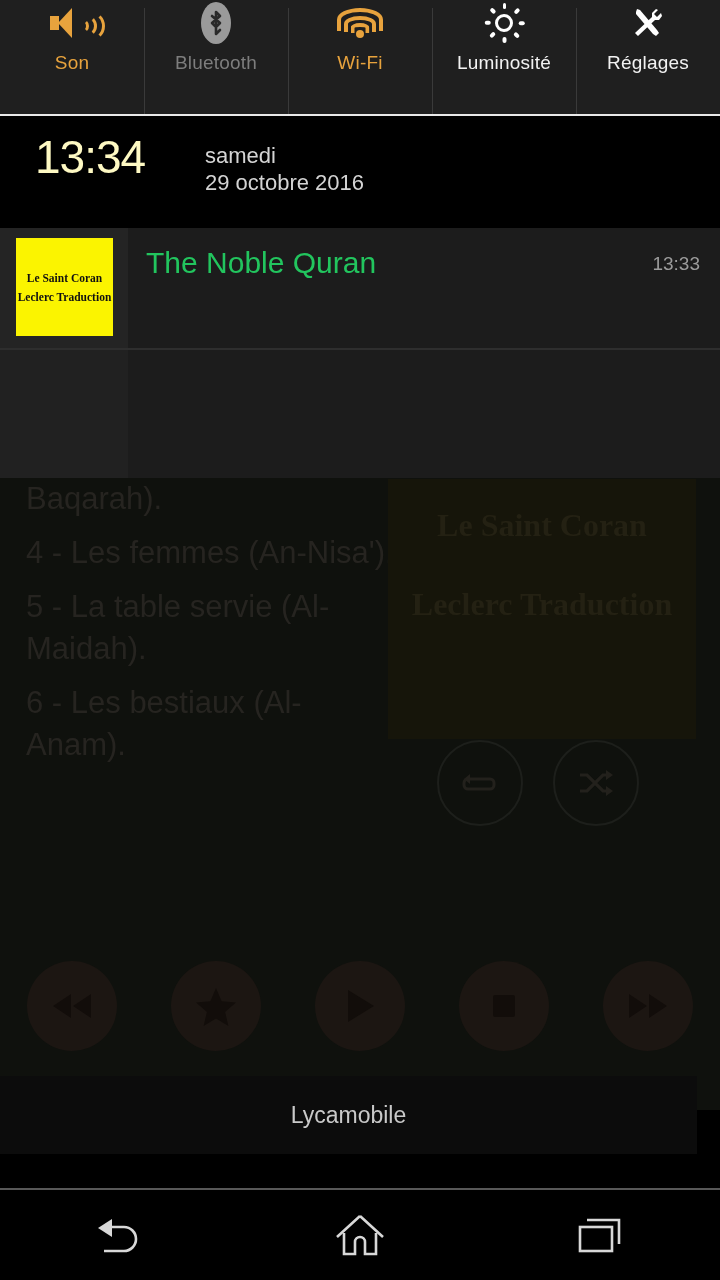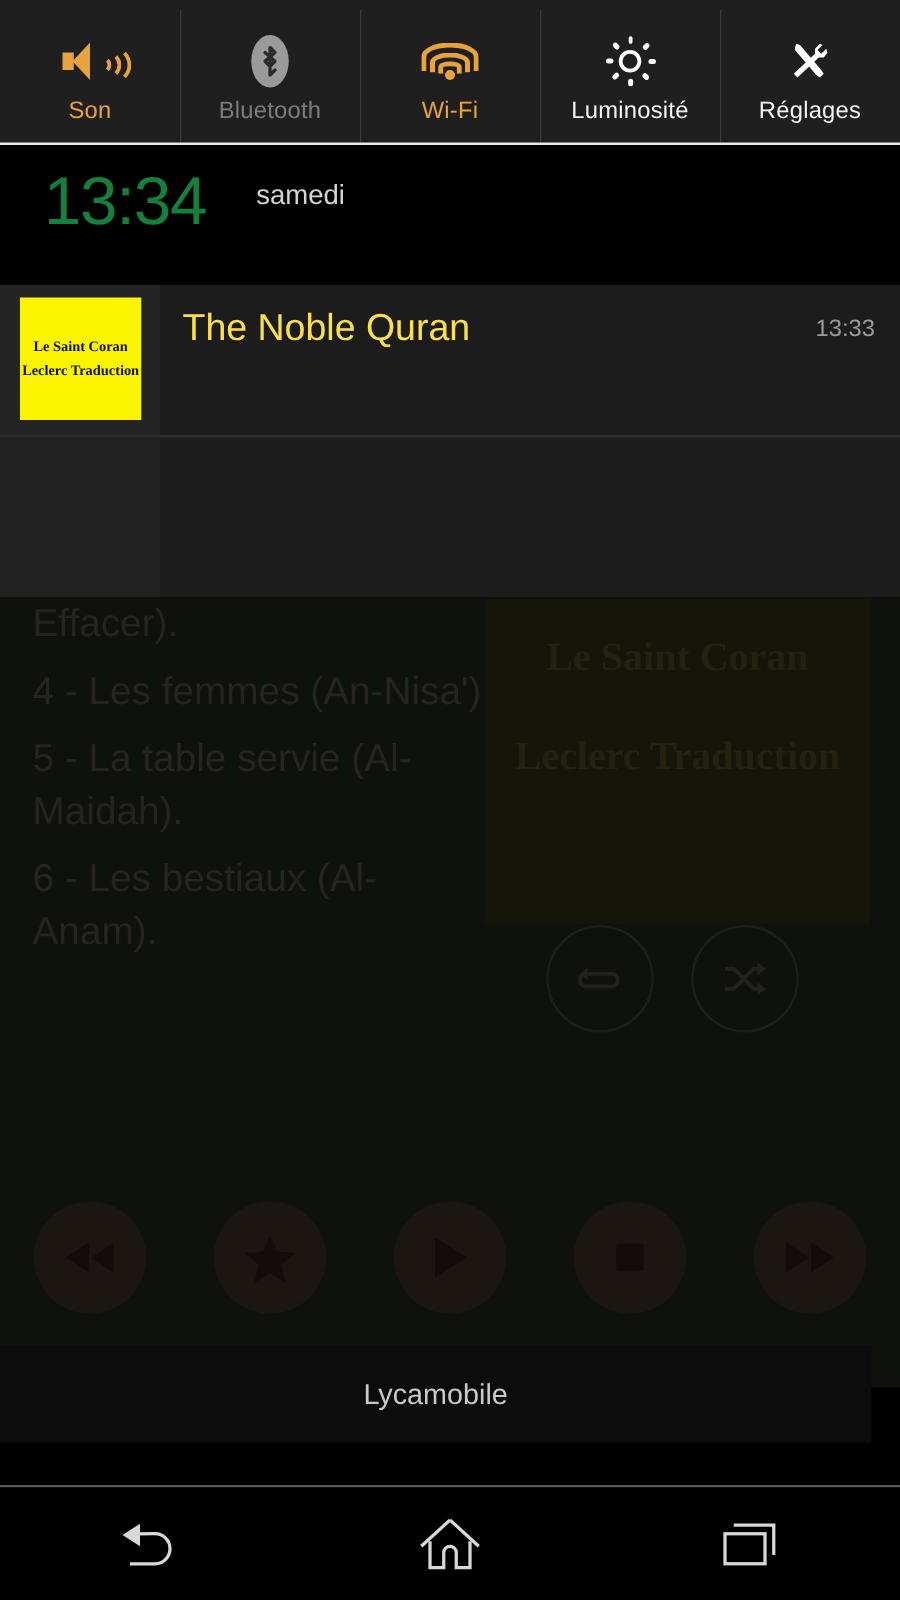--- a/index.html
+++ b/index.html
@@ -1,20 +1,20 @@
 <!DOCTYPE html>
 <html><head>
 <meta charset="utf-8">
 <style>
   html,body{margin:0;padding:0;background:#000;}
   body{width:720px;height:1280px;overflow:hidden;font-family:"Liberation Sans",sans-serif;position:relative;}
 
   
   .qs-panel{position:absolute;top:0;left:0;width:720px;height:114px;background:#1f1f1f;display:flex;}
-  .qs-tile{flex:1;display:flex;flex-direction:column;align-items:center;justify-content:center;
+  .qs-tile{flex:1;display:flex;flex-direction:column;align-items:center;
            position:relative;height:126px;}
   .qs-tile + .qs-tile::before{content:"";position:absolute;left:0;top:8px;bottom:8px;width:1px;background:#3a3a3a;}
   .qs-icon{height:46px;display:flex;align-items:center;justify-content:center;margin-bottom:6px;}
   .qs-label{font-size:19px;letter-spacing:.2px;}
   .qs-label.on{color:#e8a33d;}
   .qs-label.off{color:#7d7d7d;}
   .qs-label.plain{color:#f2f2f2;}
   .qs-sep{position:absolute;top:114px;left:0;width:720px;height:2px;background:#e9e9e9;}
 
   
@@ -46,33 +46,33 @@
   .ic-sun .core{position:absolute;left:11px;top:11px;width:12px;height:12px;border-radius:50%;
       border:3px solid #fff;}
   .ic-sun .ray{position:absolute;left:18.5px;top:0;width:3.5px;height:6px;background:#fff;border-radius:2px;
       transform-origin:1.75px 20px;}
 
   
   .ic-tools{width:40px;height:40px;}
 
   
   .clock-row{position:absolute;top:116px;left:0;width:720px;height:112px;background:#000;}
-  .clock-time{position:absolute;left:35px;top:18px;font-size:54px;color:#15803d;line-height:1;letter-spacing:-1px;}
+  .clock-time{position:absolute;left:35px;top:18px;font-size:46px;color:#fef9c3;line-height:1;letter-spacing:-1px;}
   .clock-date{position:absolute;left:205px;top:26px;color:#d4d4d4;font-size:22px;line-height:27px;}
   .clear-btn{position:absolute;right:6px;top:15px;width:198px;height:80px;border:1px solid #4e4e4e;
       border-radius:5px;background:#232323;color:#fff;font-size:26px;display:flex;align-items:center;justify-content:center;}
 
   
   .shade{position:absolute;top:228px;left:0;width:720px;height:250px;background:#1c1c1c;}
   .notif{position:absolute;top:0;left:0;width:720px;height:120px;}
   .notif-iconcol{position:absolute;left:0;top:0;width:128px;height:120px;background:#242424;}
   .albumart{position:absolute;left:16px;top:10px;width:97px;height:98px;background:#fbf400;
       display:flex;flex-direction:column;align-items:center;justify-content:center;gap:7px;}
   .albumart span{color:#111;font-family:"Liberation Serif",serif;font-weight:bold;font-size:11.5px;white-space:nowrap;}
-  .notif-title{position:absolute;left:146px;top:18px;color:#fde047;font-size:30px;}
+  .notif-title{position:absolute;left:146px;top:18px;color:#22c55e;font-size:30px;}
   .notif-sub{position:absolute;left:146px;top:64px;color:#9b9b9b;font-size:25px;}
   .notif-time{position:absolute;right:20px;top:25px;color:#9b9b9b;font-size:19px;}
   .notif-divider{position:absolute;top:120px;left:0;width:720px;height:2px;background:#2e2e2e;}
   .shade-empty-left{position:absolute;top:122px;left:0;width:128px;height:128px;background:#212121;}
 
   
   .bgapp{position:absolute;top:478px;left:0;width:720px;height:632px;background:#0f110d;}
   .surah-list{position:absolute;left:0;top:0;width:400px;}
   .surah{color:#262420;font-size:31px;line-height:42px;padding-left:26px;margin-bottom:12px;}
   .bg-art{position:absolute;left:388px;top:1px;width:308px;height:232px;background:#16150a;
@@ -164,20 +164,21 @@
     </div>
     <div class="qs-label plain">Réglages</div>
   </div>
 </div>
 <div class="qs-sep"></div>
 
 <div class="clock-row">
   <div class="clock-time">13:34</div>
   <div class="clock-date">
     <div>samedi</div>
+    <div>29 octobre 2016</div>
   </div>
 </div>
 
 <div class="shade">
   <div class="notif">
     <div class="notif-iconcol">
       <div class="albumart">
         <span>Le Saint Coran</span>
         <span>Leclerc Traduction</span>
       </div>
@@ -185,21 +186,21 @@
     <div class="notif-title">The Noble Quran</div>
     <div class="notif-time">13:33</div>
   </div>
   <div class="notif-divider"></div>
   <div class="shade-empty-left"></div>
 </div>
 
 <div class="bgapp">
 
   <div class="surah-list">
-    <div class="surah">Effacer).</div>
+    <div class="surah">Baqarah).</div>
     <div class="surah">4 - Les femmes (An-Nisa').</div>
     <div class="surah">5 - La table servie (Al-Maidah).</div>
     <div class="surah">6 - Les bestiaux (Al-Anam).</div>
   </div>
 
   <div class="bg-art">
     <span>Le Saint Coran</span>
     <span>Leclerc Traduction</span>
   </div>
 

